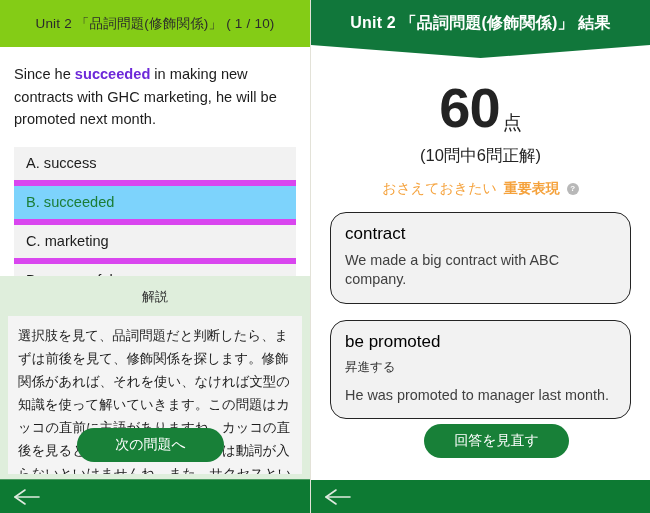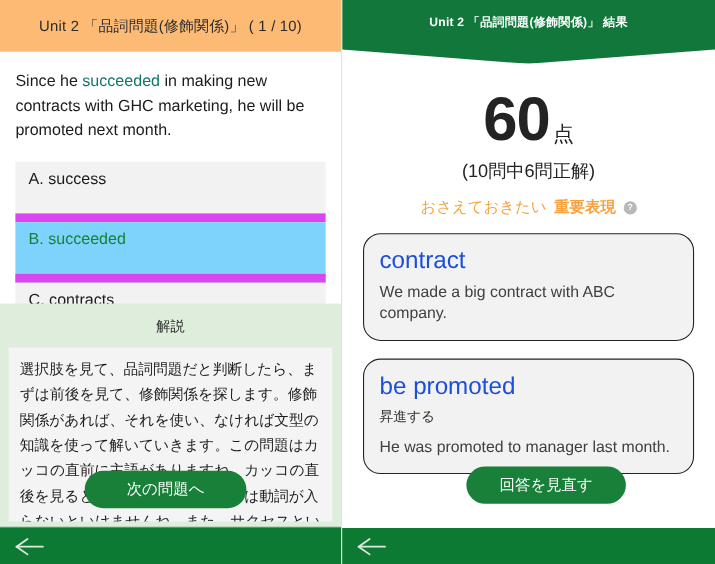--- a/index.html
+++ b/index.html
@@ -14,43 +14,43 @@
   
   .panel-left{
     position:relative;
     width:310px;height:513px;
     background:#ffffff;
     overflow:hidden;
     flex:0 0 310px;
   }
   .q-header{
     height:47px;
-    background:#fdba74;
+    background:#84cc16;
     display:flex;align-items:center;justify-content:center;
     color:#2b2b2b;
     font-size:13.5px;
     letter-spacing:.2px;
     box-sizing:border-box;
   }
   .q-body{
     padding:16px 14px 4px 14px;
   }
   .q-text{
     font-size:14.6px;
     line-height:1.55;
     color:#1c1c1c;
   }
-  .q-text .hl{color:#0f766e;font-weight:normal;}
+  .q-text .hl{color:#6d28d9;font-weight:bold;}
   .choices{margin-top:16px;}
   .choice{
     background:#f2f2f2;
     color:#1c1c1c;
     font-size:14.6px;
-    padding:8px 12px 23px 12px;
-    border-bottom:8px solid #d946ef;
+    padding:8px 12px 9px 12px;
+    border-bottom:6px solid #d946ef;
     box-sizing:border-box;
     min-height:30px;
   }
   .choice.selected{
     background:#7dd3fc;
     color:#1b7d36;
   }
   
   .expl{
     position:absolute;
@@ -123,21 +123,21 @@
   .r-header-shape{
     position:absolute;inset:0;
     background:#11773b;
     clip-path:polygon(0 0,100% 0,100% 45px,50% 58px,0 45px);
   }
   .r-header-title{
     position:absolute;
     left:0;right:0;top:13px;
     text-align:center;
     color:#ffffff;
-    font-size:11px;
+    font-size:16px;
     font-weight:bold;
     letter-spacing:.2px;
   }
   .score-wrap{
     text-align:center;
     padding-top:22px;
   }
   .score-line{
     display:flex;align-items:flex-end;justify-content:center;
     line-height:1;
@@ -182,22 +182,22 @@
   }
   .card{
     background:#f2f2f2;
     border:1.5px solid #242424;
     border-radius:16px;
     padding:11px 14px 13px 14px;
     margin-bottom:16px;
     box-sizing:border-box;
   }
   .card-term{
-    font-size:22px;
-    color:#1d4ed8;
+    font-size:17px;
+    color:#000000;
     margin-bottom:7px;
   }
   .card-jp{
     font-size:12.5px;
     color:#333333;
     margin-bottom:10px;
   }
   .card-ex{
     font-size:14.4px;
     line-height:1.35;
@@ -236,21 +236,21 @@
       </div>
 
       <div class="choices">
         <div class="choice">
           <span>A. success</span>
         </div>
         <div class="choice selected">
           <span>B. succeeded</span>
         </div>
         <div class="choice">
-          <span>C. contracts</span>
+          <span>C. marketing</span>
         </div>
         <div class="choice">
           <span>D. successful</span>
         </div>
       </div>
     </div>
 
     <div class="expl">
       <div class="expl-title">解説</div>
       <div class="expl-box">選択肢を見て、品詞問題だと判断したら、まずは前後を見て、修飾関係を探します。修飾関係があれば、それを使い、なければ文型の知識を使って解いていきます。この問題はカッコの直前に主語がありますね。カッコの直後を見ると動詞があり、カッコには動詞が入らないといけませんね。また、サクセスという言葉はカタカナでも使いますが、これは</div>

